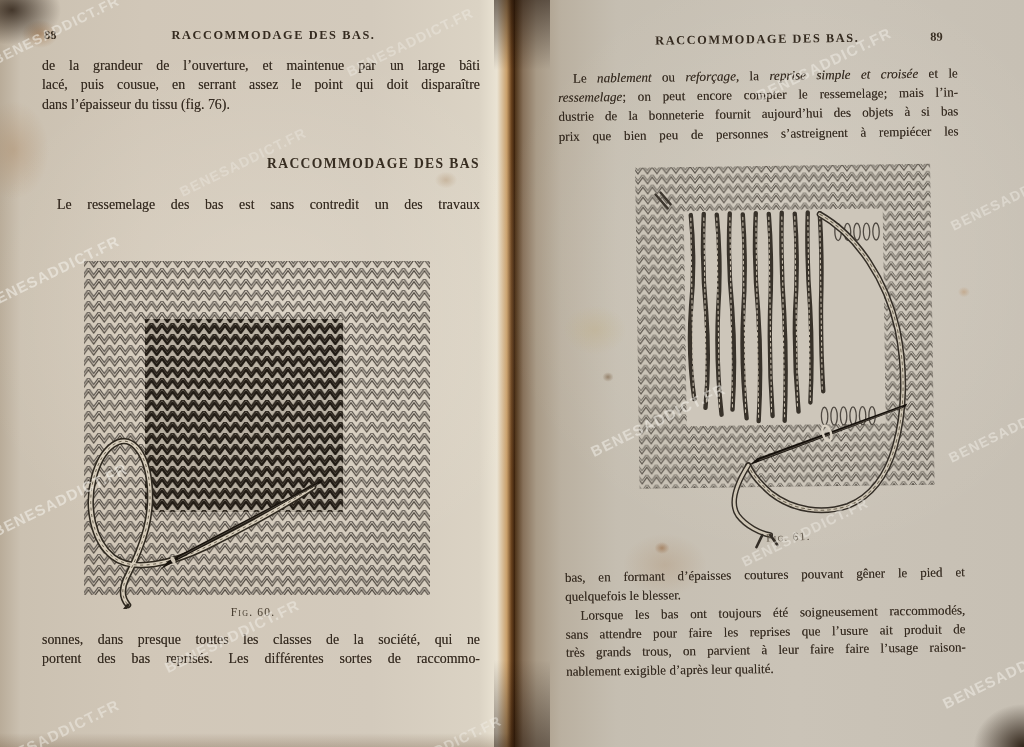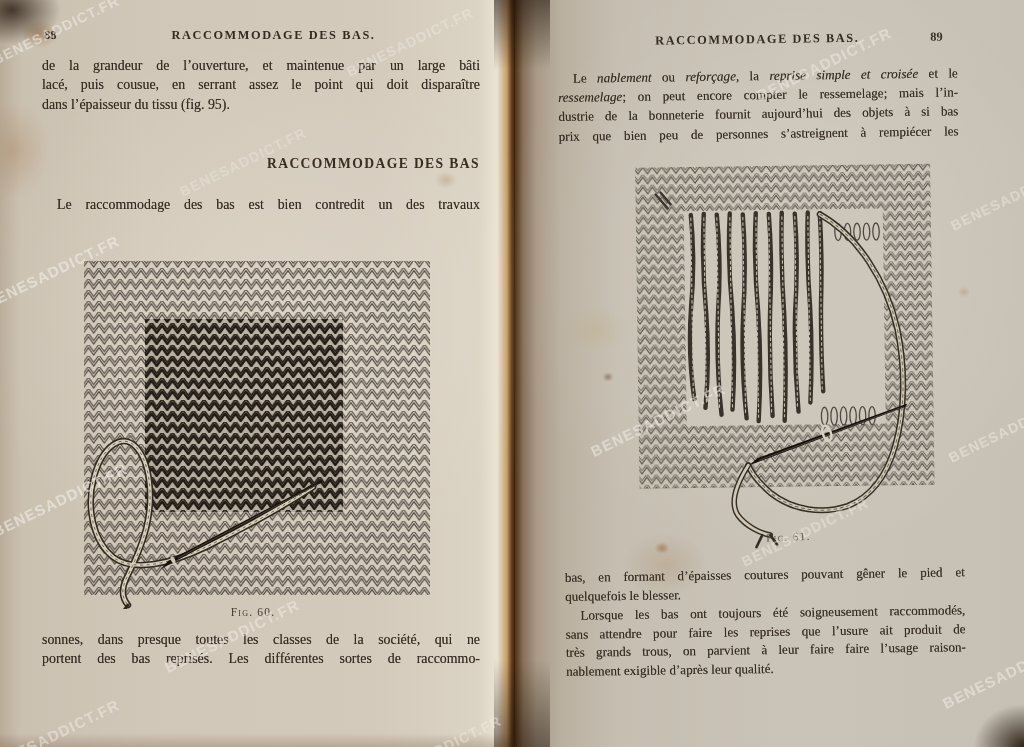--- a/index.html
+++ b/index.html
@@ -58,27 +58,27 @@
 
   <div class="page" id="left-page">
     <div class="runhead-row" style="top:28px;padding-left:16px;">
       <span class="pagenum" style="left:44px;">88</span>
       <span class="runhead">RACCOMMODAGE DES BAS.</span>
     </div>
 
     <div class="tblock" id="lp-body" style="top:56px;">
         <div class="tline">de la grandeur de l’ouverture, et maintenue par un large bâti</div>
         <div class="tline">lacé, puis cousue, en serrant assez le point qui doit disparaître</div>
-        <div class="tline nojust">dans l’épaisseur du tissu (fig. 95).</div>
+        <div class="tline nojust">dans l’épaisseur du tissu (fig. 76).</div>
       </div>
 
     <div class="section-heading" style="top:156px;">RACCOMMODAGE DES BAS</div>
 
     <div class="tblock" id="lp-body2" style="top:195px;left:42px;width:438px;font-size:13.9px;line-height:19.4px;">
-        <div class="tline ind">Le raccommodage des bas est bien contredit un des travaux</div>
+        <div class="tline ind">Le ressemelage des bas est sans contredit un des travaux</div>
       </div>
 
     <svg class="figure" style="left:78px;top:257px;" width="372" height="352" viewBox="0 0 372 352">
       <defs>
         <pattern id="knitA" width="10.5" height="11" patternUnits="userSpaceOnUse">
           <path d="M-0.5,2 L5.25,10 L11,2" fill="none" stroke="#4e4必73f" stroke-width="1.2"></path>
           <path d="M-0.5,2 L5.25,10 L11,2" fill="none" stroke="#4e473f" stroke-width="1.2"></path>
           <path d="M-0.5,-1.5 L5.25,6.5 L11,-1.5" fill="none" stroke="#56504a" stroke-width="1.1"></path>
         </pattern>
         <pattern id="knitB" width="10.5" height="11" patternUnits="userSpaceOnUse">

